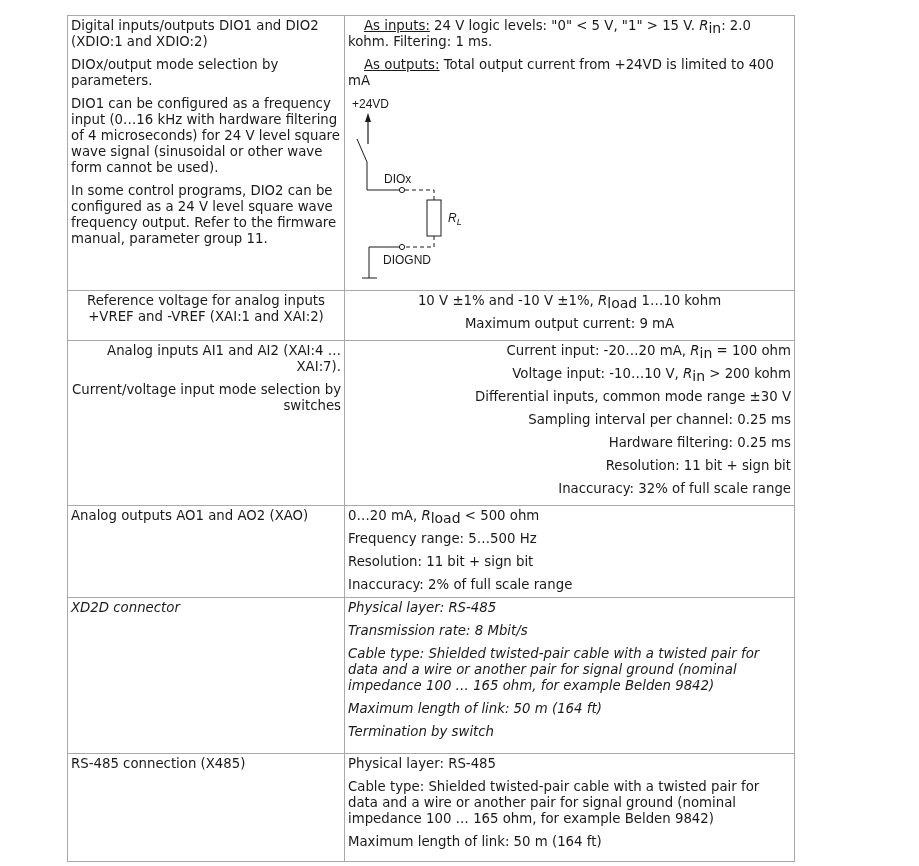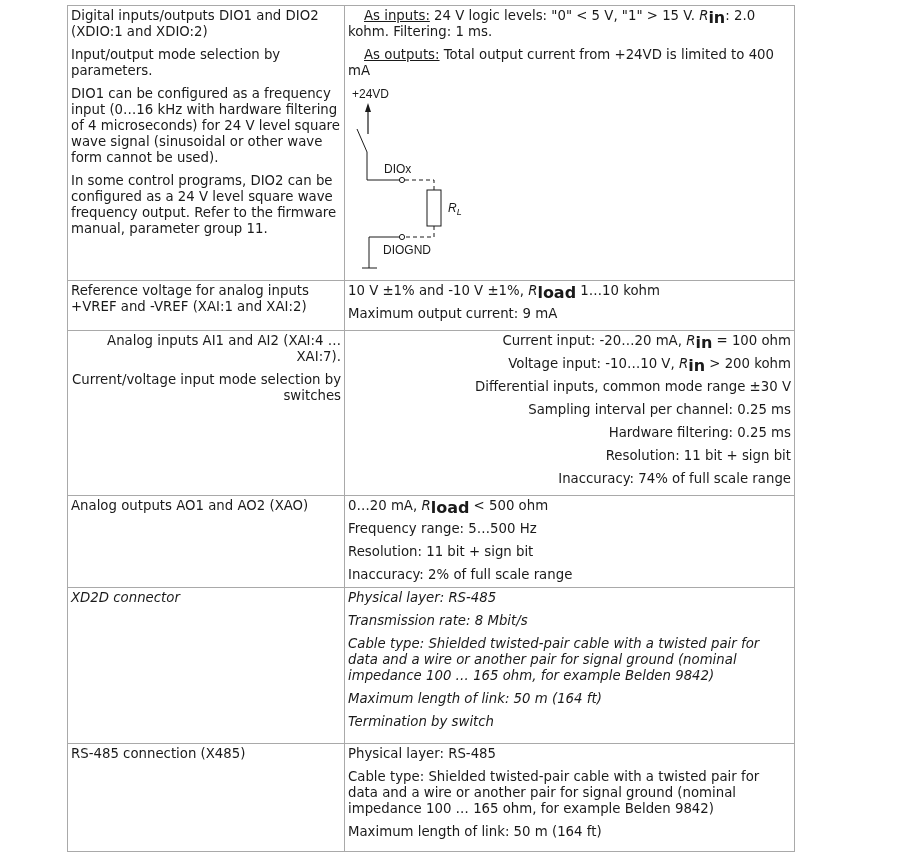--- a/index.html
+++ b/index.html
@@ -1,40 +1,40 @@
 <!DOCTYPE html>
 <html><head>
 <meta charset="utf-8">
 <style>
   html, body { margin:0; padding:0; background:#ffffff; }
   body { width:919px; height:866px; position:relative; overflow:hidden;
          font-family:"DejaVu Sans", sans-serif; color:#1a1a1a; }
-  table.spec { position:absolute; left:67px; top:5px; width:728px;
+  table.spec { position:absolute; left:67px; top:15px; width:728px;
                border-collapse:collapse; table-layout:fixed; }
   table.spec td { border:1px solid #a9a9a9; vertical-align:top;
                   padding:2px 3px 4px 3px; font-size:13.3px; line-height:16px; }
   table.spec td.lbl { width:270px; }
   .p { margin:0 0 7px 0; }
   .p:last-child { margin-bottom:0; }
   .u { text-decoration:underline;margin-left:16px; }
   .it { font-style:italic; }
-  sub { font-size:16px; line-height:0; vertical-align:-3px;font-weight:bold; }
+  sub { font-size:14px; line-height:0; vertical-align:-3px; }
   .diagram { display:block; margin-top:4px; }
   .diagram text { font-family:"Liberation Sans", sans-serif; font-size:12px; fill:#1a1a1a; }
 </style>
 </head>
 <body>
 
 <table class="spec">
 
   <tbody>
       <tr style="height:274px;">
     <td class="lbl">
       <div class="p">Digital inputs/outputs DIO1 and DIO2 (XDIO:1 and XDIO:2)</div>
-      <div class="p">Input/output mode selection by parameters.</div>
+      <div class="p">DIOx/output mode selection by parameters.</div>
       <div class="p">DIO1 can be configured as a frequency input (0…16 kHz with hardware filtering of 4 microseconds) for 24 V level square wave signal (sinusoidal or other wave form cannot be used).</div>
       <div class="p">In some control programs, DIO2 can be configured as a 24 V level square wave frequency output. Refer to the firmware manual, parameter group 11.</div>
     </td>
     <td>
       <div class="p">
         <span class="u">As inputs:</span><span> 24 V logic levels: "0" &lt; 5 V, "1" &gt; 15 V. </span><span class="it">R</span><sub>in</sub><span>: 2.0 kohm. Filtering: 1 ms.</span>
       </div>
       <div class="p">
         <span class="u">As outputs:</span><span> Total output current from +24VD is limited to 400 mA</span>
       </div>
@@ -55,21 +55,21 @@
         <text x="100" y="126" class="it" font-style="italic"><tspan>R</tspan><tspan font-size="9" dy="3">L</tspan></text>
         <polyline points="86,140 86,151 57,151" fill="none" stroke="#1a1a1a" stroke-width="1" stroke-dasharray="4,3"></polyline>
         <circle cx="54" cy="151" r="2.6" fill="#fff" stroke="#1a1a1a" stroke-width="1"></circle>
         <polyline points="51,151 21,151 21,182" fill="none" stroke="#1a1a1a" stroke-width="1"></polyline>
         <line x1="14" y1="182" x2="29" y2="182" stroke="#1a1a1a" stroke-width="1"></line>
         <text x="35" y="168">DIOGND</text>
       </svg>
     </td>
   </tr>
 
-  <tr style="height:50px;">
+  <tr style="height:50px;text-align:center;">
     <td class="lbl">
       <div class="p">Reference voltage for analog inputs +VREF and -VREF (XAI:1 and XAI:2)</div>
     </td>
     <td>
       <div class="p"><span>10 V ±1% and -10 V ±1%, </span><span class="it">R</span><sub>load</sub><span> 1…10 kohm</span></div>
       <div class="p">Maximum output current: 9 mA</div>
     </td>
   </tr>
 
   <tr style="height:165px;text-align:right;">
@@ -77,21 +77,21 @@
       <div class="p">Analog inputs AI1 and AI2 (XAI:4 … XAI:7).</div>
       <div class="p">Current/voltage input mode selection by switches</div>
     </td>
     <td>
       <div class="p"><span>Current input: -20…20 mA, </span><span class="it">R</span><sub>in</sub><span> = 100 ohm</span></div>
       <div class="p"><span>Voltage input: -10…10 V, </span><span class="it">R</span><sub>in</sub><span> &gt; 200 kohm</span></div>
       <div class="p">Differential inputs, common mode range ±30 V</div>
       <div class="p">Sampling interval per channel: 0.25 ms</div>
       <div class="p">Hardware filtering: 0.25 ms</div>
       <div class="p">Resolution: 11 bit + sign bit</div>
-      <div class="p">Inaccuracy: 74% of full scale range</div>
+      <div class="p">Inaccuracy: 32% of full scale range</div>
     </td>
   </tr>
 
   <tr style="height:80px;">
     <td class="lbl">
       <div class="p">Analog outputs AO1 and AO2 (XAO)</div>
     </td>
     <td>
       <div class="p"><span>0…20 mA, </span><span class="it">R</span><sub>load</sub><span> &lt; 500 ohm</span></div>
       <div class="p">Frequency range: 5…500 Hz</div>

